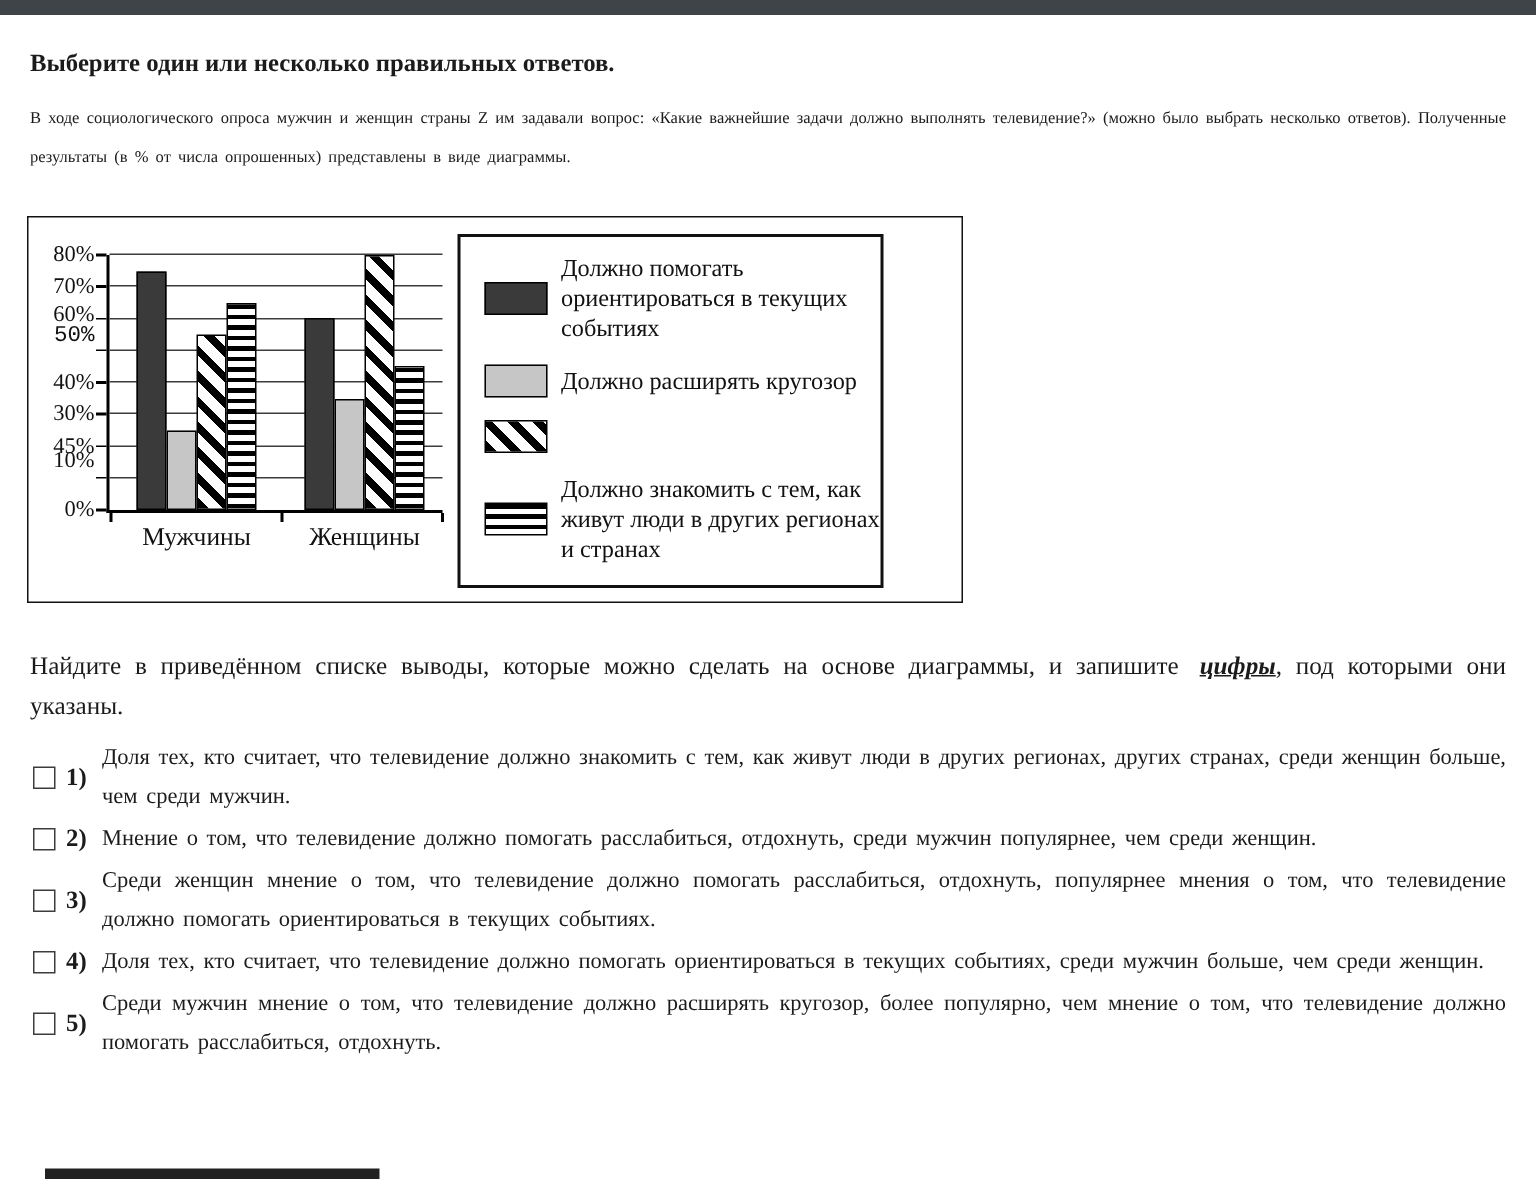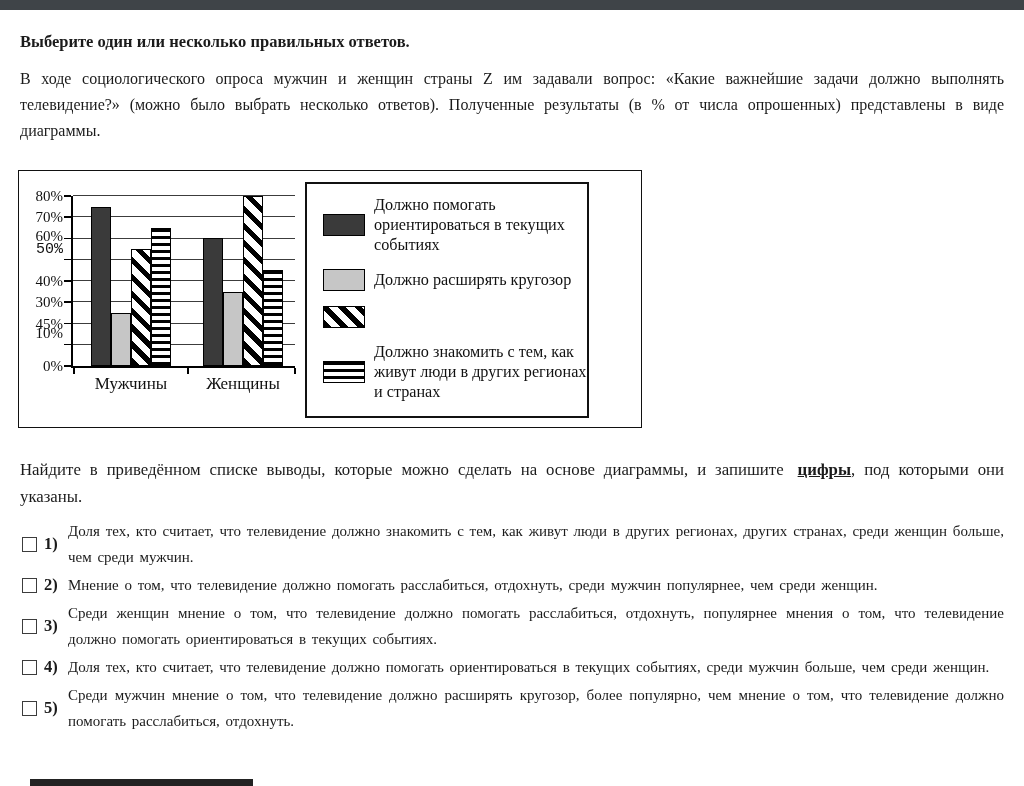--- a/index.html
+++ b/index.html
@@ -6,21 +6,21 @@
   body{
     width:1024px;height:786px;position:relative;overflow:hidden;
     font-family:"Liberation Serif","DejaVu Serif",serif;
     color:#1b1b1b;
   }
   .top-bar{position:absolute;top:0;left:0;width:1024px;height:10px;background:#3f4448;}
   .bottom-bar{position:absolute;bottom:0;left:30px;width:223px;height:7px;background:#222;}
   .content{position:absolute;top:10px;left:0;width:1024px;}
   .heading{margin:22px 20px 0 20px;font-weight:bold;font-size:16.5px;}
   .intro{
-    margin:14px 20px 0 20px;font-size:16px;line-height:26px;
+    margin:14px 20px 0 20px;font-size:11px;line-height:26px;
     text-align:justify;text-align-last:left;word-spacing:2px;
   }
   
   .chart-box{
     position:relative;margin:26px 0 0 18px;width:624px;height:258px;
     border:1.5px solid #111;background:#fff;box-sizing:border-box;
   }
   .plot{
     position:absolute;left:52px;top:25px;width:222px;height:170px;
     border-left:2px solid #000;border-bottom:2px solid #000;
@@ -45,21 +45,21 @@
     padding:11px 0 14px 0;
   }
   .legend-row{display:flex;align-items:center;padding-left:16px;}
   .swatch{width:42px;height:22px;box-sizing:border-box;border:1.5px solid #000;flex:0 0 auto;}
   .legend-label{margin-left:9px;width:258px;font-size:16.2px;line-height:20px;color:#111;}
   
   .question{
     margin:28px 20px 0 20px;font-size:16.8px;line-height:27px;
     text-align:justify;text-align-last:left;word-spacing:2px;
   }
-  .q-emph{font-weight:bold;text-decoration:underline;margin-left:14px;}
+  .q-emph{font-weight:bold;text-decoration:underline;margin-left:14px;font-style:italic;}
   .options{margin:8px 20px 0 22px;}
   .option-row{display:flex;align-items:center;margin-top:2px;}
   .opt-head{flex:0 0 46px;display:flex;align-items:center;}
   .checkbox{
     width:15px;height:15px;box-sizing:border-box;border:1.5px solid #3c3c3c;
     background:#fff;margin-right:7px;flex:0 0 auto;cursor:pointer;
   }
   .opt-num{font-weight:bold;font-size:16.5px;}
   .opt-text{
     flex:1;font-size:15px;line-height:26px;

